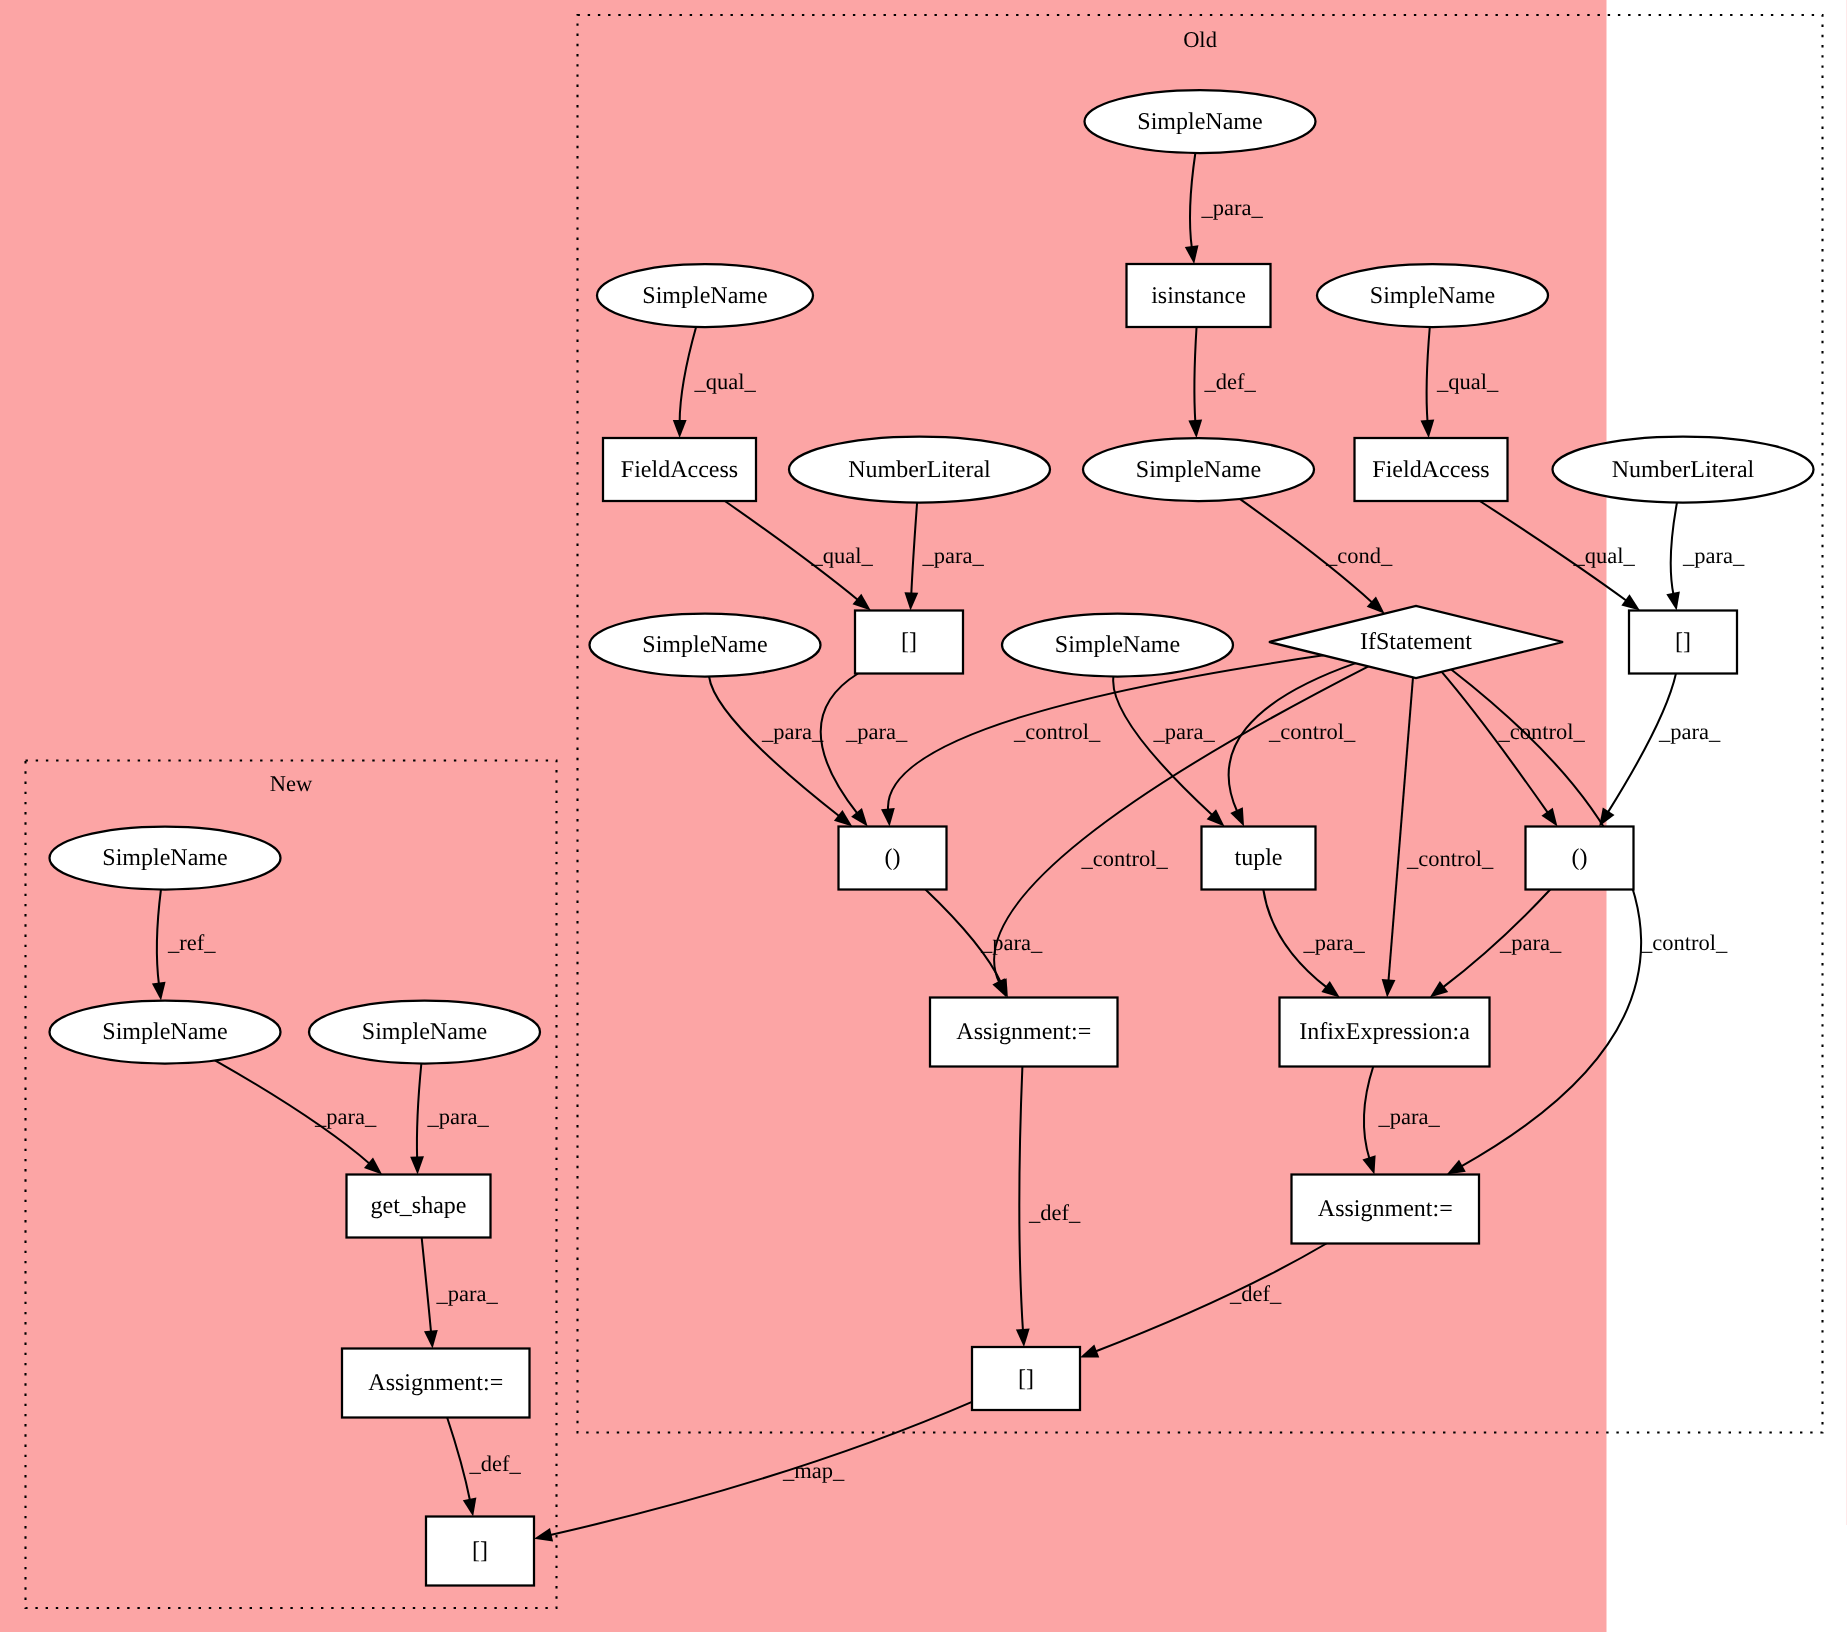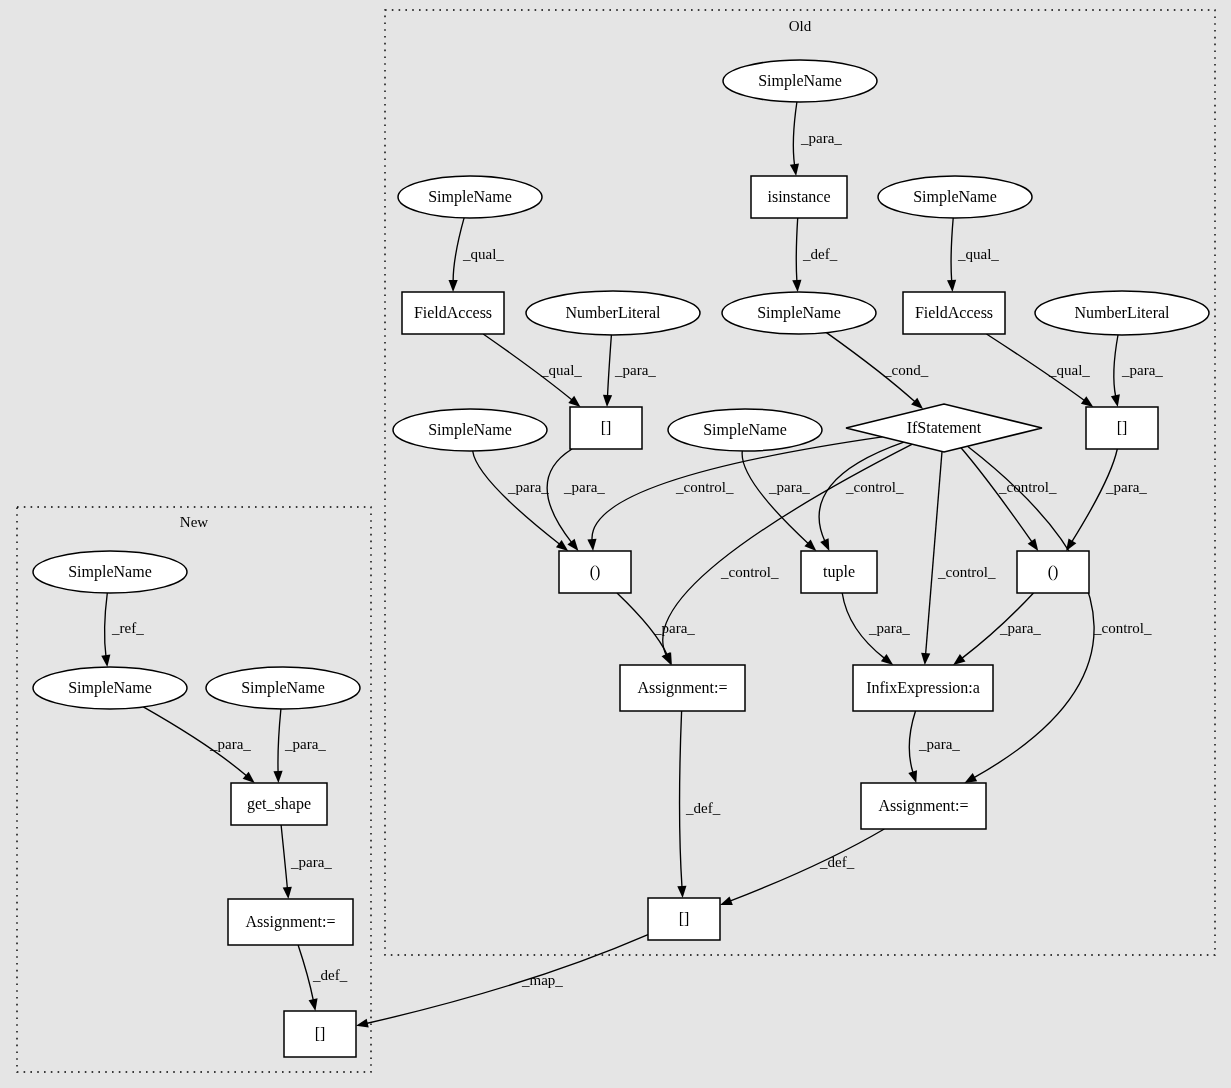--- a/index.html
+++ b/index.html
@@ -2,23 +2,23 @@
 <html><head>
 <meta charset="utf-8">
 <style>
   html, body {
     margin: 0;
     padding: 0;
     background: #ffffff;
   }
   #graph-root {
     position: relative;
-    width: 1231px;
+    width: 1071px;
     height: 1088px;
-    background: #e5e5e5;
+    background: #fca5a5;
     font-family: "Liberation Serif", "DejaVu Serif", serif;
   }
   svg#graph-canvas {
     position: absolute;
     top: 0; left: 0;
     width: 1231px;
     height: 1088px;
     overflow: visible;
   }
   .cluster-box {

